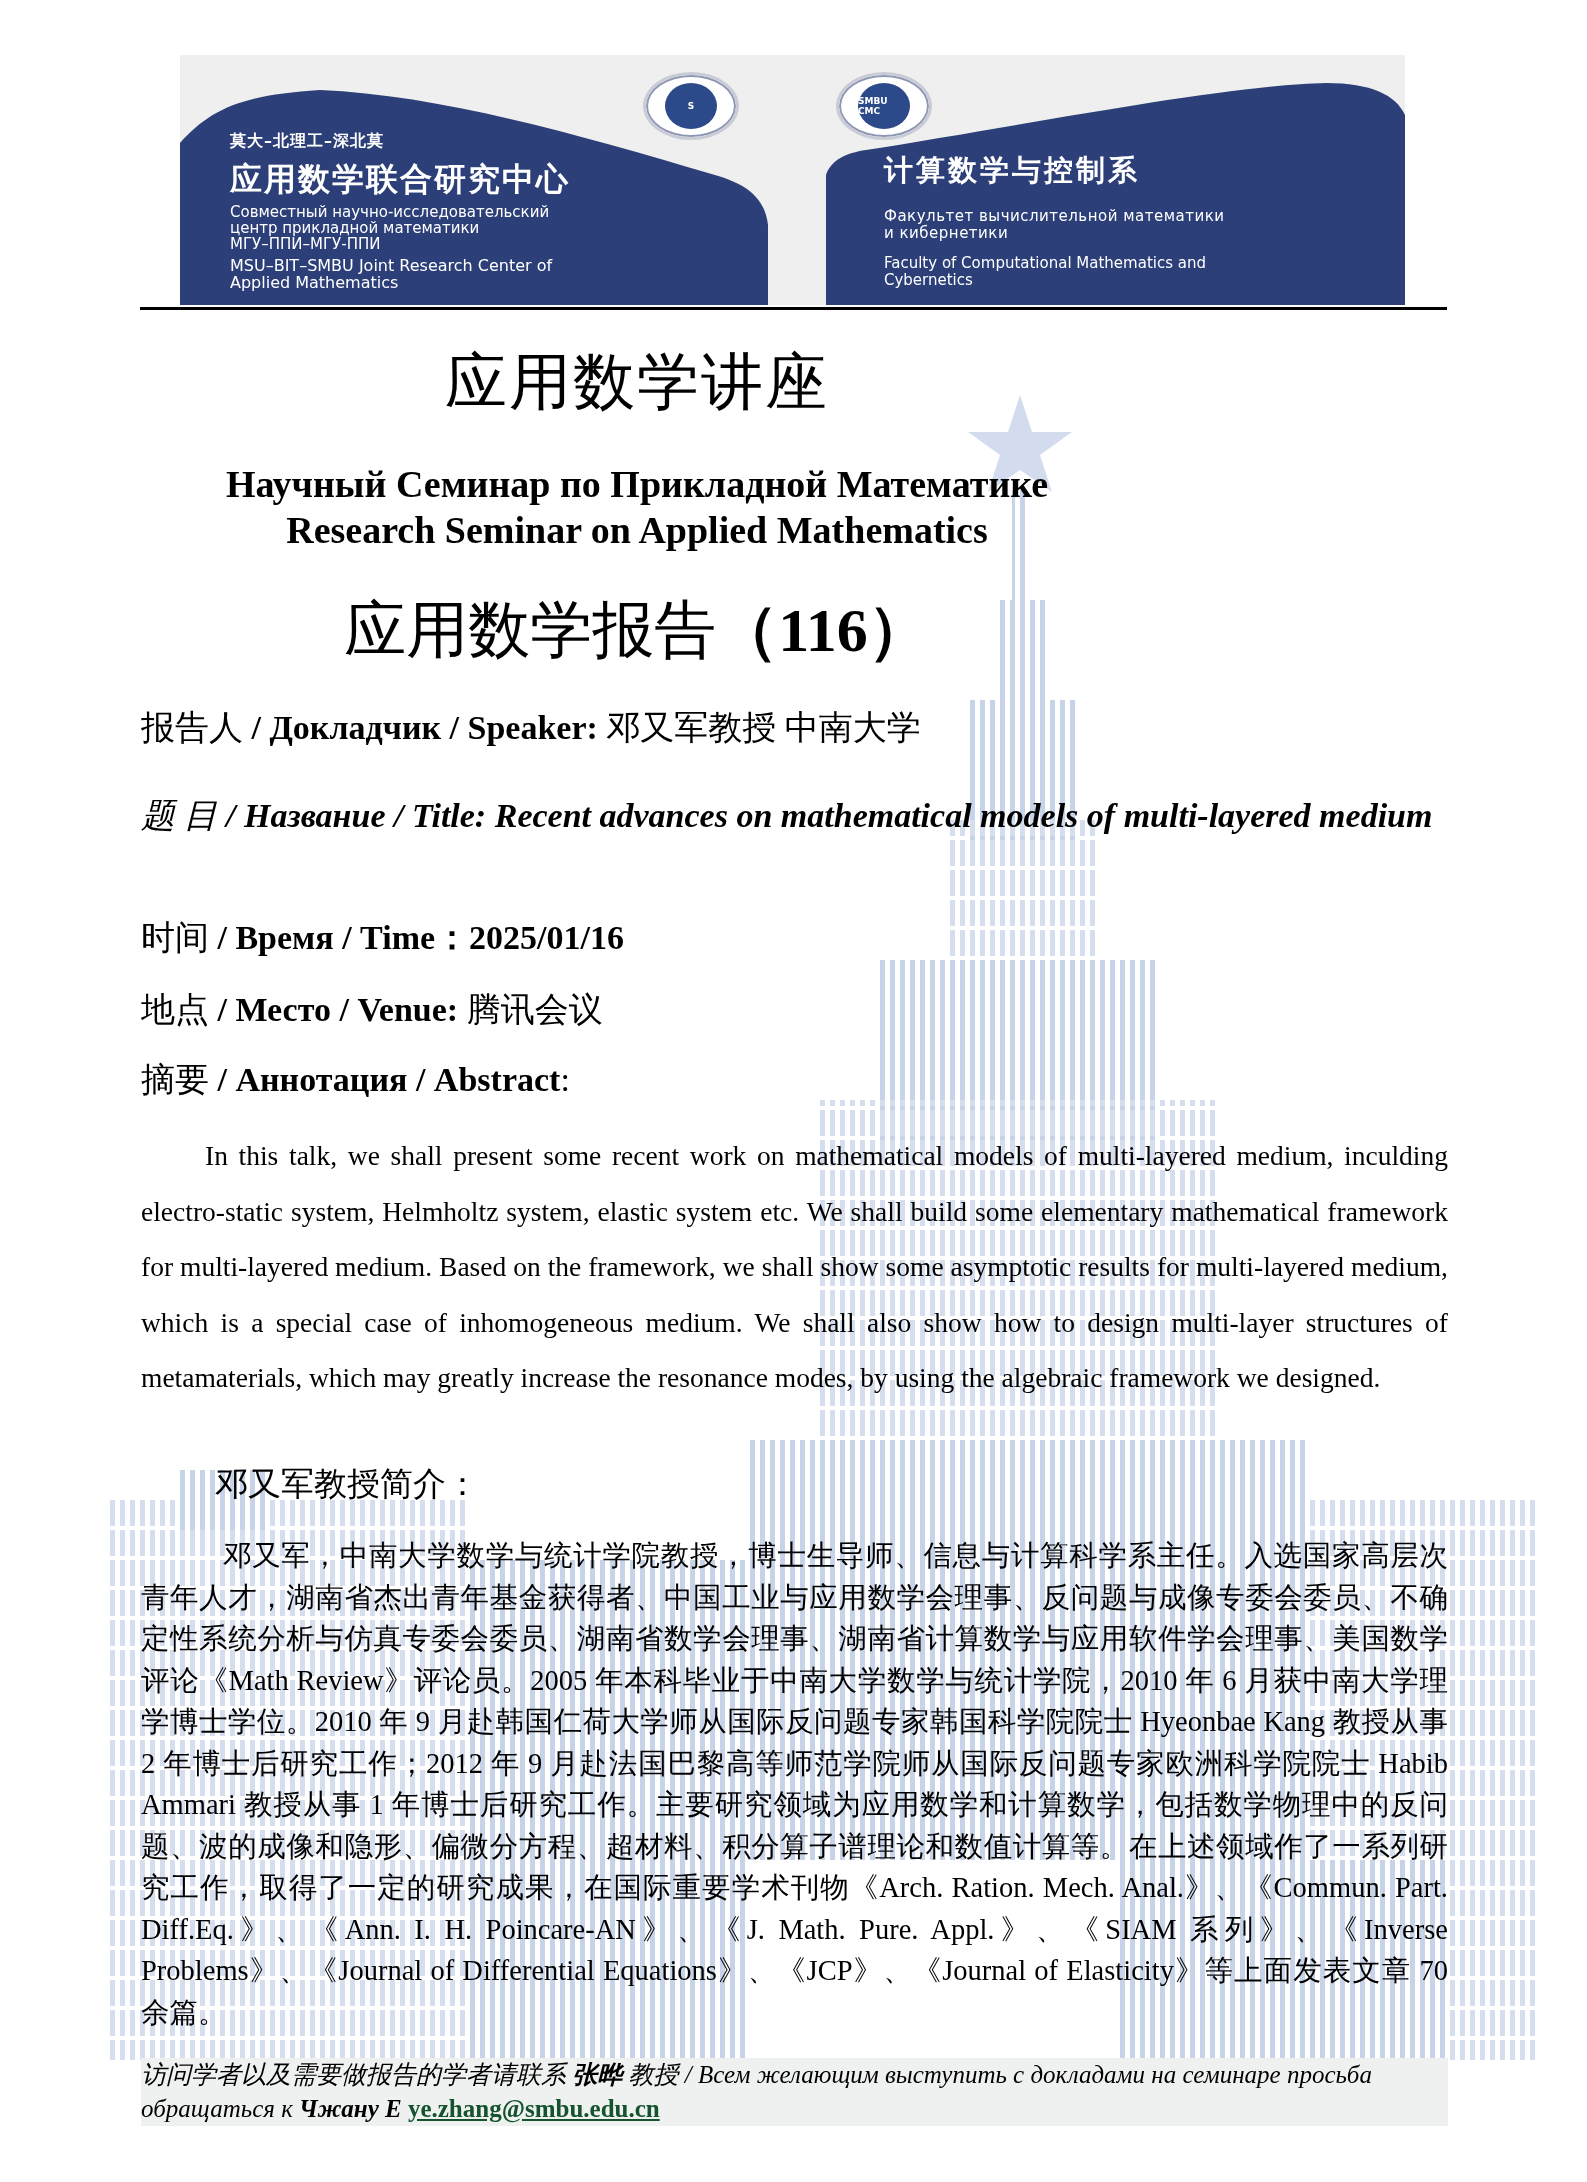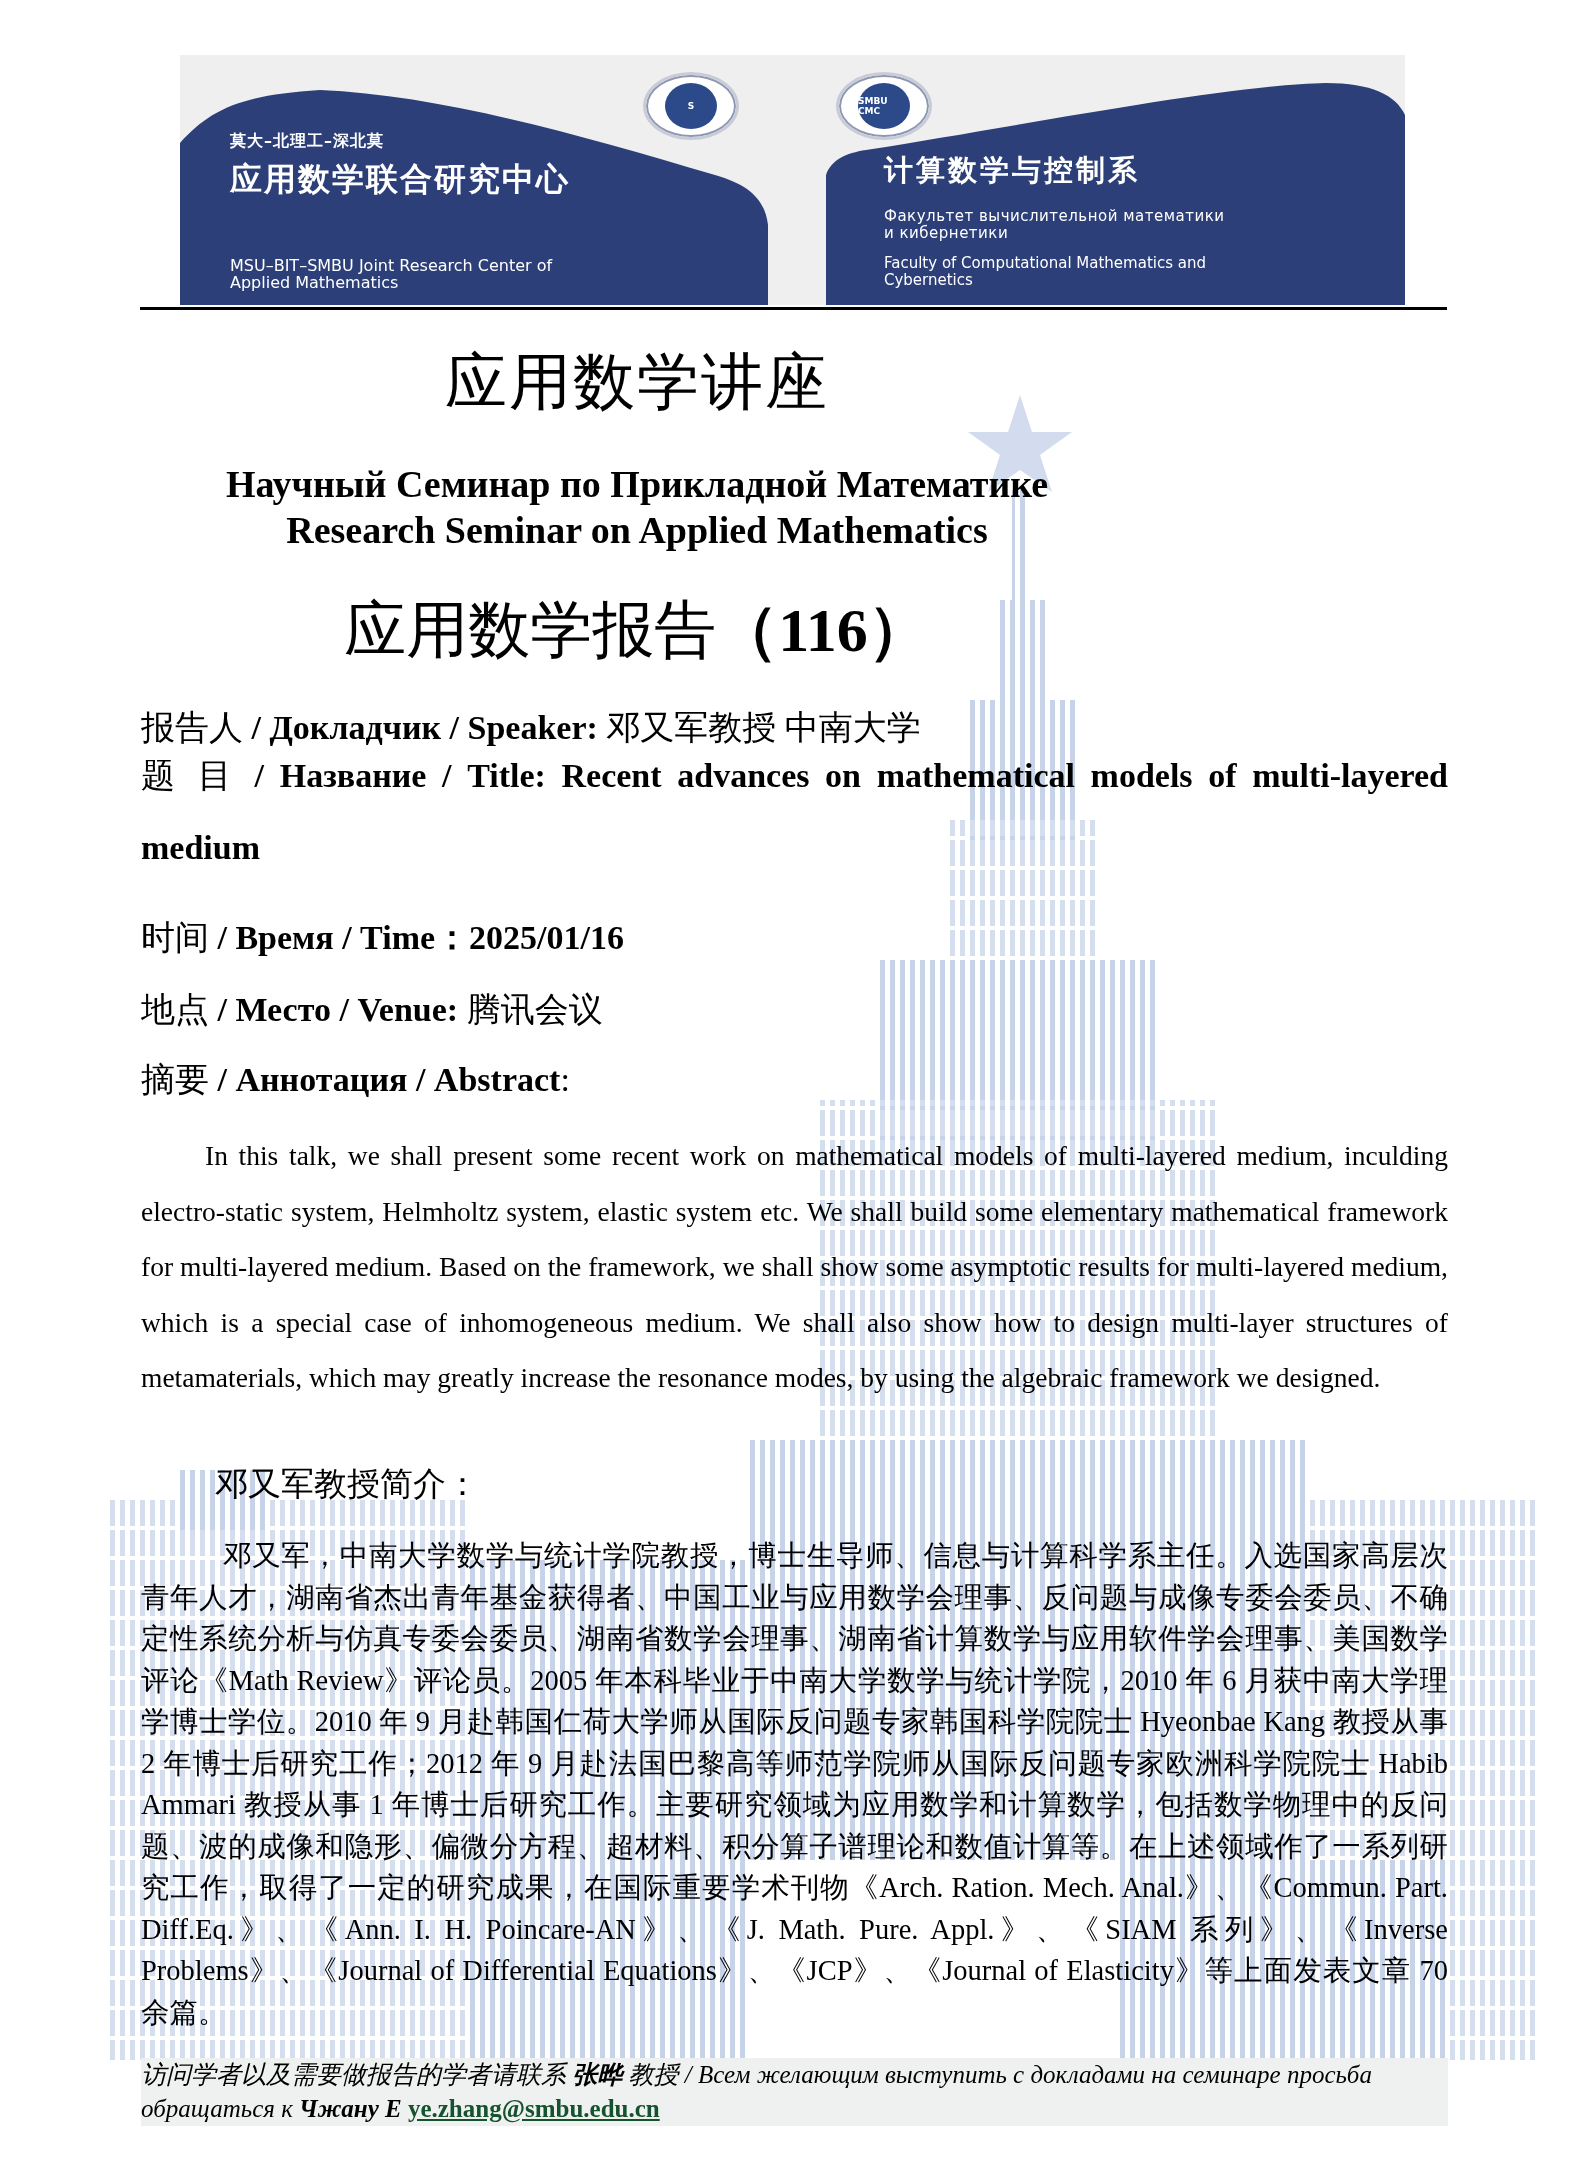--- a/index.html
+++ b/index.html
@@ -33,21 +33,21 @@
   .center { position: absolute; left: 0; width: 1274px; text-align: center; }
   .title-cn { top: 340px; font-size: 62px; letter-spacing: 2px; }
   .sub-ru { top: 462px; font-size: 38px; font-weight: bold; }
   .sub-en { top: 508px; font-size: 38px; font-weight: bold; }
   .report { top: 588px; font-size: 62px; }
   .report b { font-weight: bold; }
 
   .field { position: absolute; left: 141px; font-size: 34px; font-weight: bold; white-space: nowrap; }
   .field .cn { font-weight: normal; }
   .f-speaker { top: 705px; }
-  .f-title { top: 740px; width: 1307px; white-space: normal; line-height: 72px; text-align: justify; text-align-last: left; }
+  .f-title { top: 780px; width: 1307px; white-space: normal; line-height: 72px; text-align: justify; text-align-last: left; font-style: italic; }
   .f-time { top: 915px; }
   .f-venue { top: 987px; }
   .f-abs { top: 1057px; }
 
   .abstract { position: absolute; left: 141px; top: 1128px; width: 1307px; font-size: 27.5px; line-height: 55.5px; text-align: justify; text-indent: 64px; }
 
   .bio-head { position: absolute; left: 215px; top: 1462px; font-size: 33px; }
   .bio { position: absolute; left: 141px; top: 1535px; width: 1307px; font-size: 28.5px; line-height: 41.5px; text-align: justify; text-indent: 82px; }
 
   .footer { position: absolute; left: 141px; top: 2058px; width: 1307px; height: 68px; background: #eff0f0; font-style: italic; font-size: 25px; line-height: 34px; padding: 0; }
@@ -84,20 +84,25 @@
 <div class="banner">
   <div class="panel panel-left">
     <svg class="shape" width="588" height="250" viewBox="0 0 588 250">
       <path d="M0,250 L0,88 C30,55 60,40 140,35 C260,40 400,80 535,120 C570,130 585,145 588,170 L588,250 Z" fill="#2c3f78"></path>
     </svg>
     <div class="logo">
         <div class="inner">S</div>
       </div>
     <div class="ptext pl-cn1">莫大–北理工–深北莫</div>
     <div class="ptext pl-cn2">应用数学联合研究中心</div>
+    <div class="ptext pl-ru">
+      <div>Совместный научно-исследовательский</div>
+      <div>центр прикладной математики</div>
+      <div>МГУ–ППИ–МГУ-ППИ</div>
+    </div>
     <div class="ptext pl-en">
       <div>MSU–BIT–SMBU Joint Research Center of</div>
       <div>Applied Mathematics</div>
     </div>
   </div>
   <div class="panel panel-right">
     <svg class="shape" width="579" height="250" viewBox="0 0 579 250">
       <path d="M0,250 L0,120 C5,105 20,98 40,95 C200,70 400,30 500,28 C545,28 570,40 579,60 L579,250 Z" fill="#2c3f78"></path>
     </svg>
     <div class="logo">

